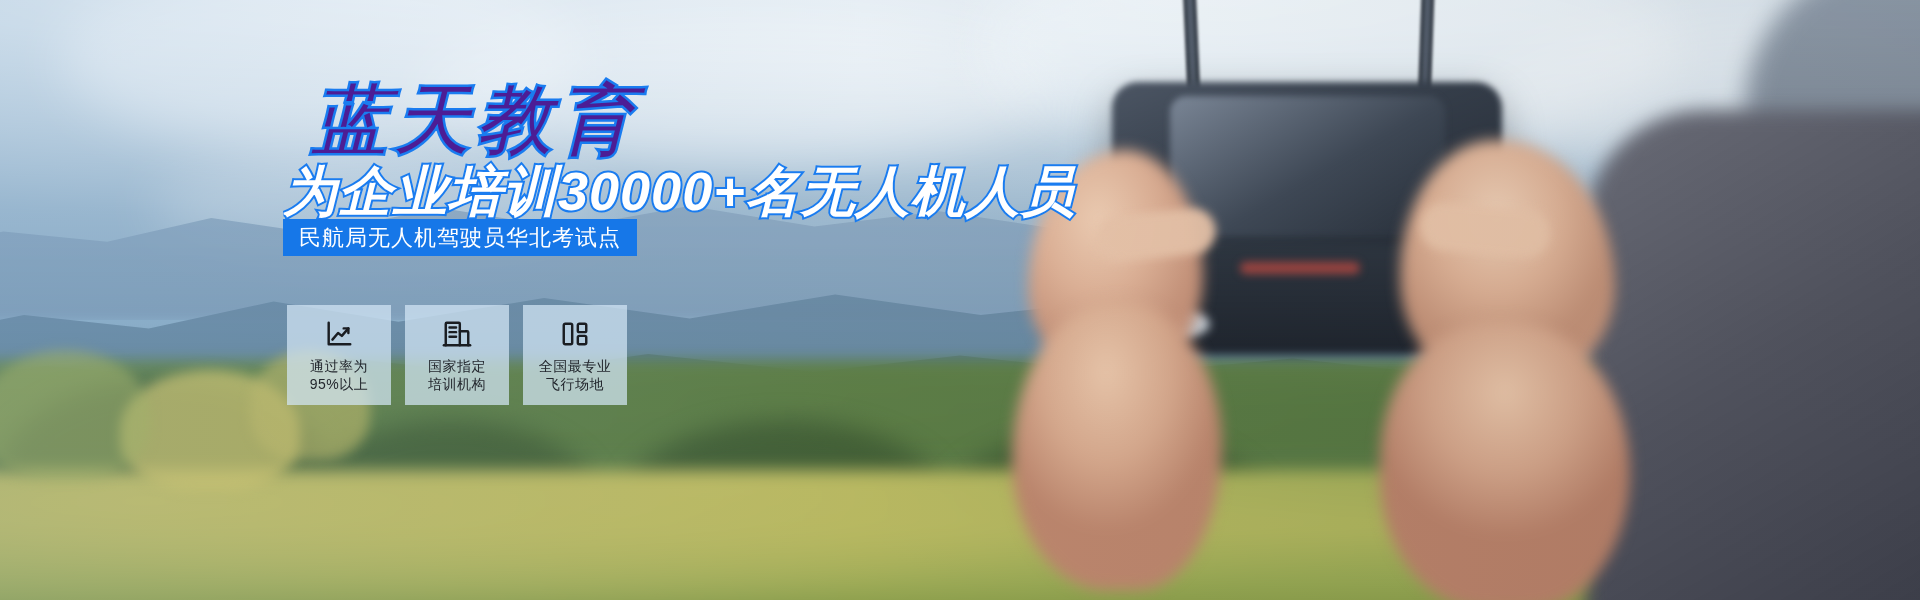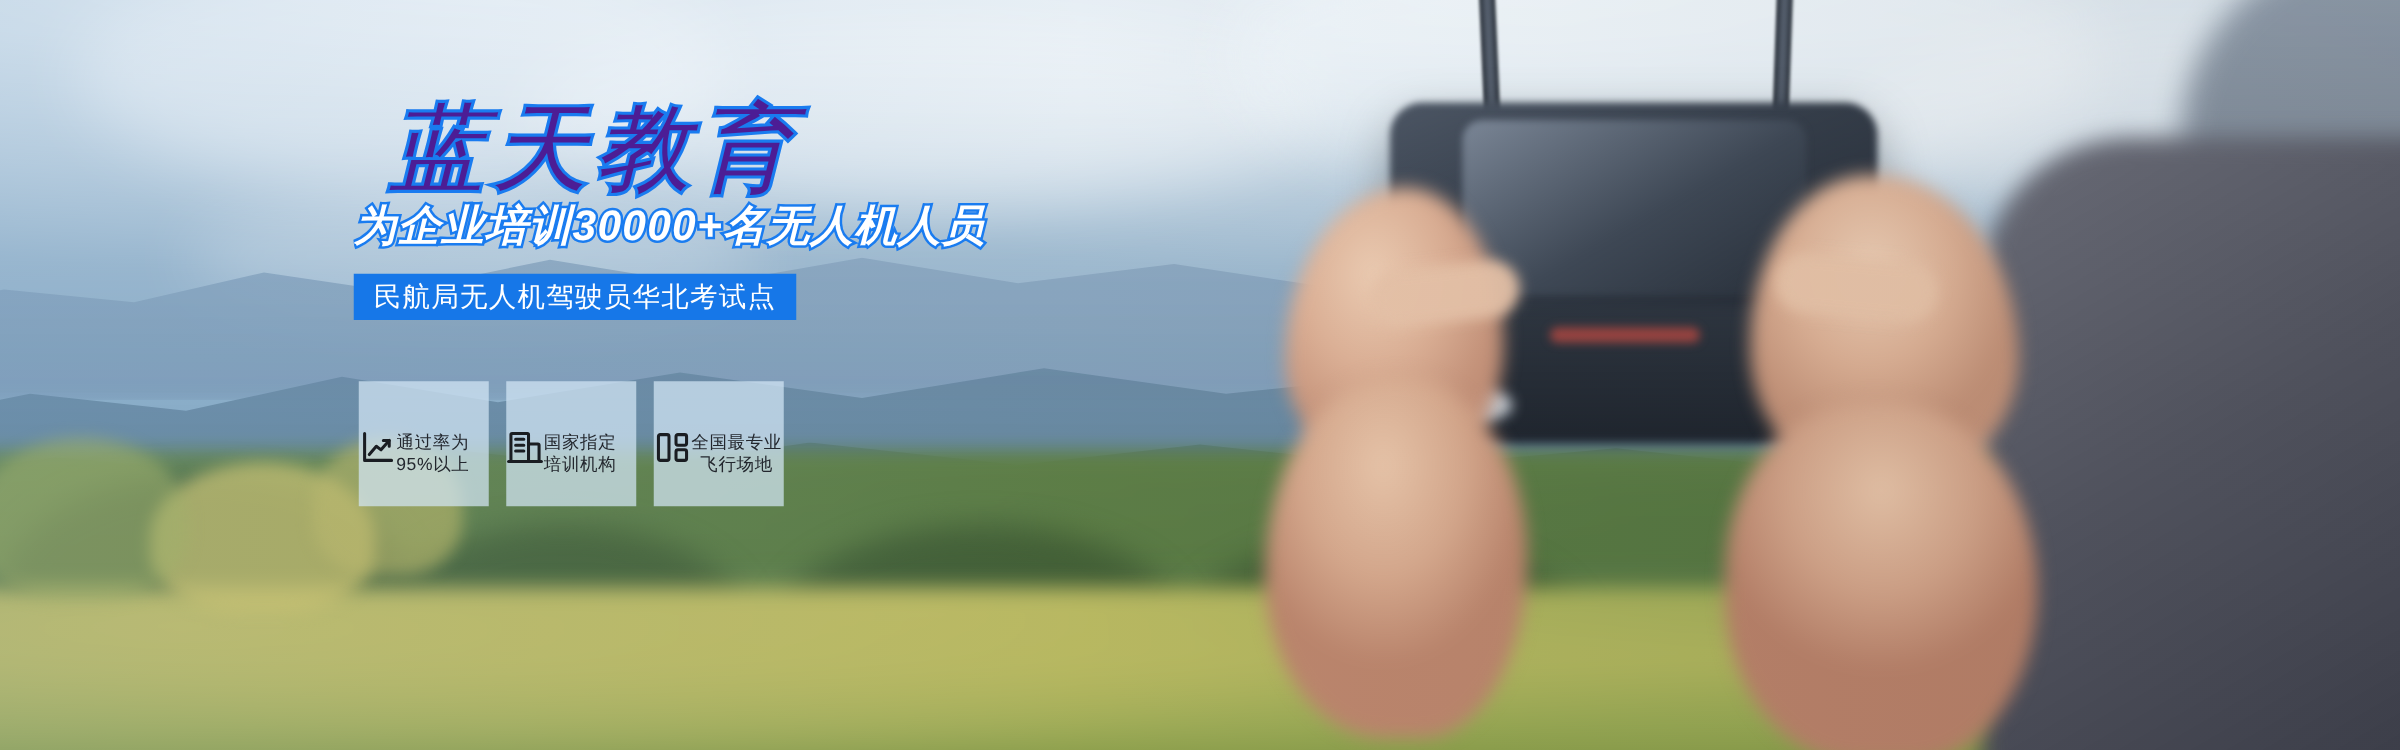--- a/index.html
+++ b/index.html
@@ -185,21 +185,21 @@
     letter-spacing:6px;
     color:#4c1d95;
     -webkit-text-stroke:5px #1a7cf0;
     paint-order:stroke fill;
     text-shadow:0 0 1px #1a7cf0;
     white-space:nowrap;
     margin-left:29px;
   }
   .subtitle{
     position:absolute;left:283px;top:164px;
-    font-size:34px;line-height:1;
+    font-size:54px;line-height:1;
     font-weight:bold;font-style:italic;
     letter-spacing:1px;
     color:#ffffff;
     -webkit-text-stroke:4px #1a7cf0;
     paint-order:stroke fill;
     white-space:nowrap;
   }
 
   .badge{
     position:absolute;left:283px;top:219px;
@@ -212,21 +212,21 @@
     white-space:nowrap;
   }
 
   .cards{
     position:absolute;left:287px;top:305px;
     display:flex;gap:14px;
   }
   .card{
     width:104px;height:100px;
     background:rgba(211,230,245,.72);
-    display:flex;
+    display:flex;flex-direction:column;
     align-items:center;
     padding-top:14px;
   }
   .card-icon{
     width:30px;height:30px;
     display:block;
     margin-bottom:8px;
     color:#1a1d22;
   }
   .card-icon svg{display:block;width:30px;height:30px;}

